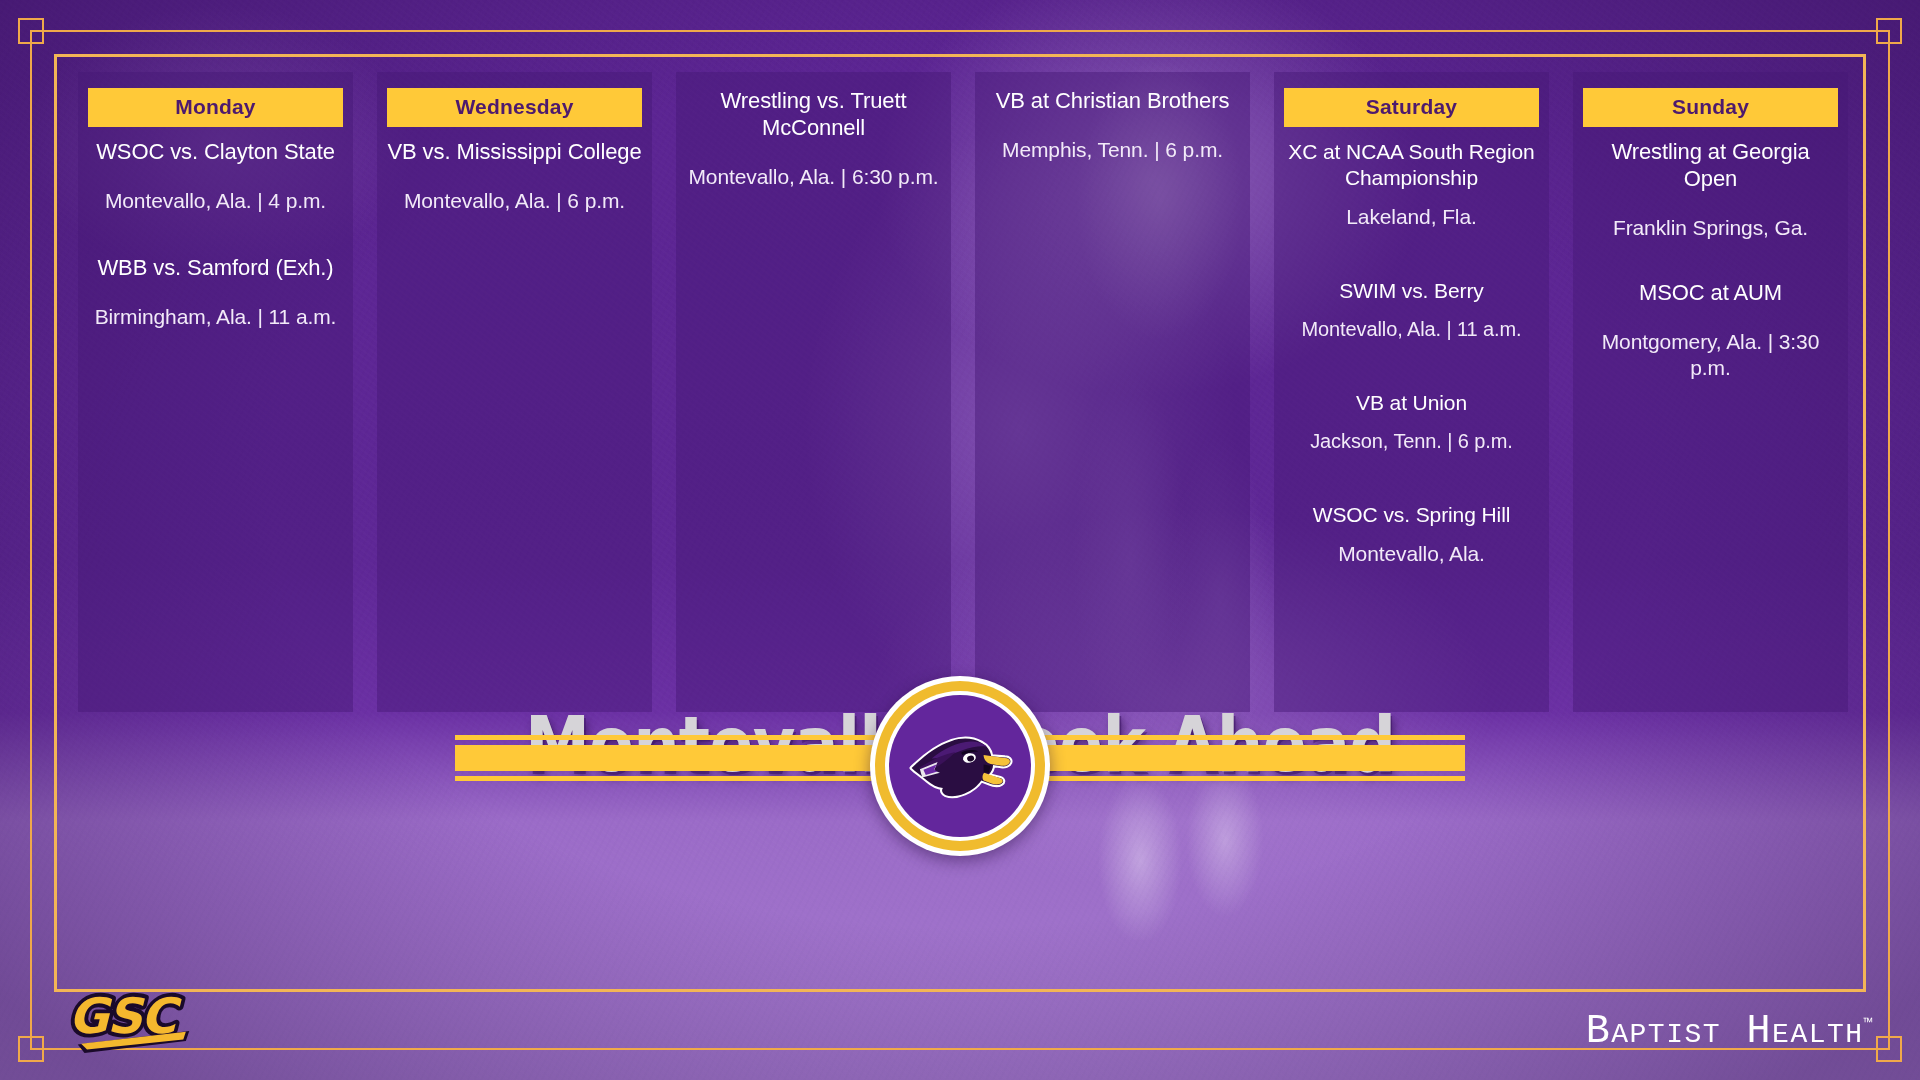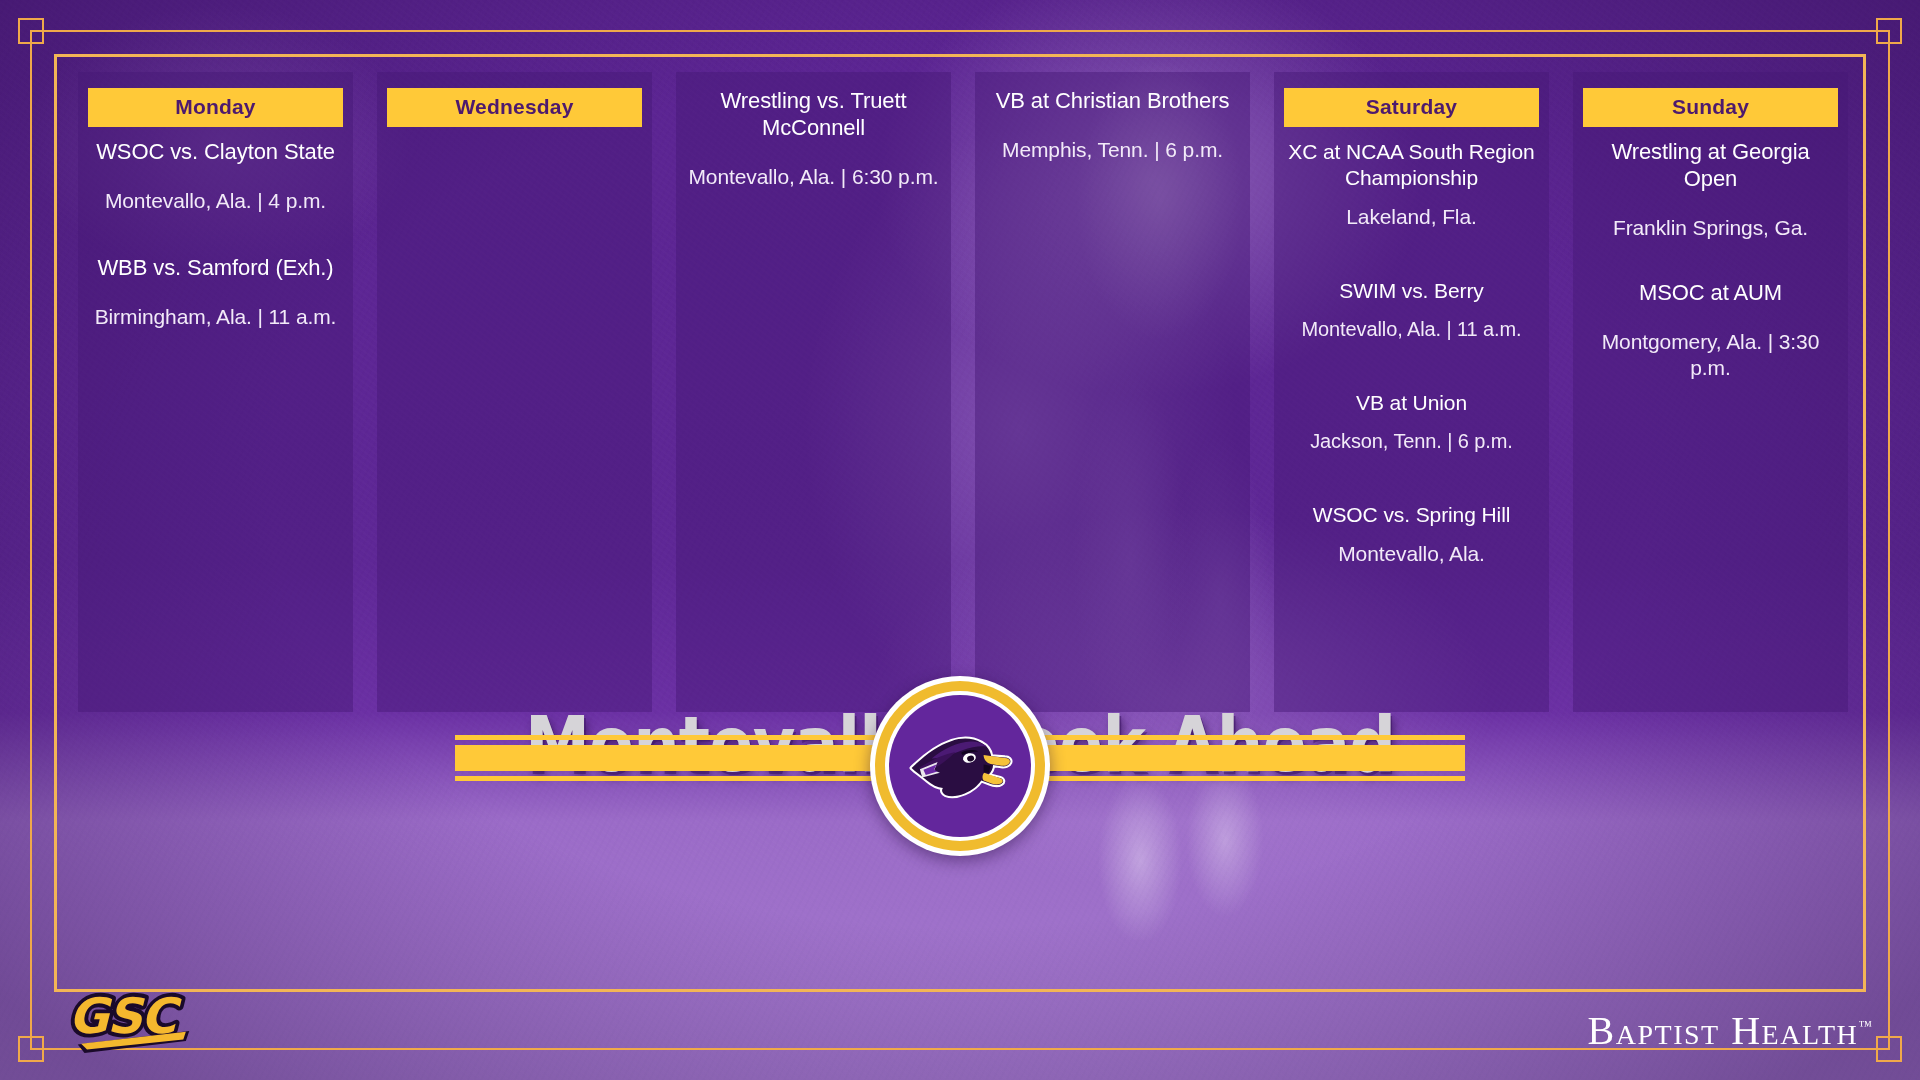--- a/index.html
+++ b/index.html
@@ -152,21 +152,21 @@
   
   .gsc-logo {
     position:absolute; left:62px; bottom:22px;
     width:170px; height:76px;
   }
   .gsc-logo svg { width:100%; height:100%; }
 
   .baptist {
     position:absolute; right:48px; bottom:26px;
     color:#ffffff;
-    font-family:Liberation Serif, serif;
+    font-family:Liberation Mono, monospace;
     font-size:40px;
     font-variant:small-caps;
     letter-spacing:1.5px;
     white-space:nowrap;
   }
   .baptist .tm {
     font-size:14px; vertical-align:super; letter-spacing:0;
   }
 </style>
 </head>
@@ -197,20 +197,26 @@
         </div>
         <div class="event" style="margin-top:42px;">
           <div class="event-title">WBB vs. Samford (Exh.)</div>
           <div class="event-detail">Birmingham, Ala. | 11 a.m.</div>
         </div>
       </div>
     </div>
 
     <div class="day-col">
       <div class="day-header">Wednesday</div>
+      <div class="events">
+        <div class="event">
+          <div class="event-title">VB vs. Mississippi College</div>
+          <div class="event-detail">Montevallo, Ala. | 6 p.m.</div>
+        </div>
+      </div>
     </div>
 
     <div class="day-col">
       <div class="events">
         <div class="event">
           <div class="event-title">Wrestling vs. Truett McConnell</div>
           <div class="event-detail">Montevallo, Ala. | 6:30 p.m.</div>
         </div>
       </div>
     </div>

